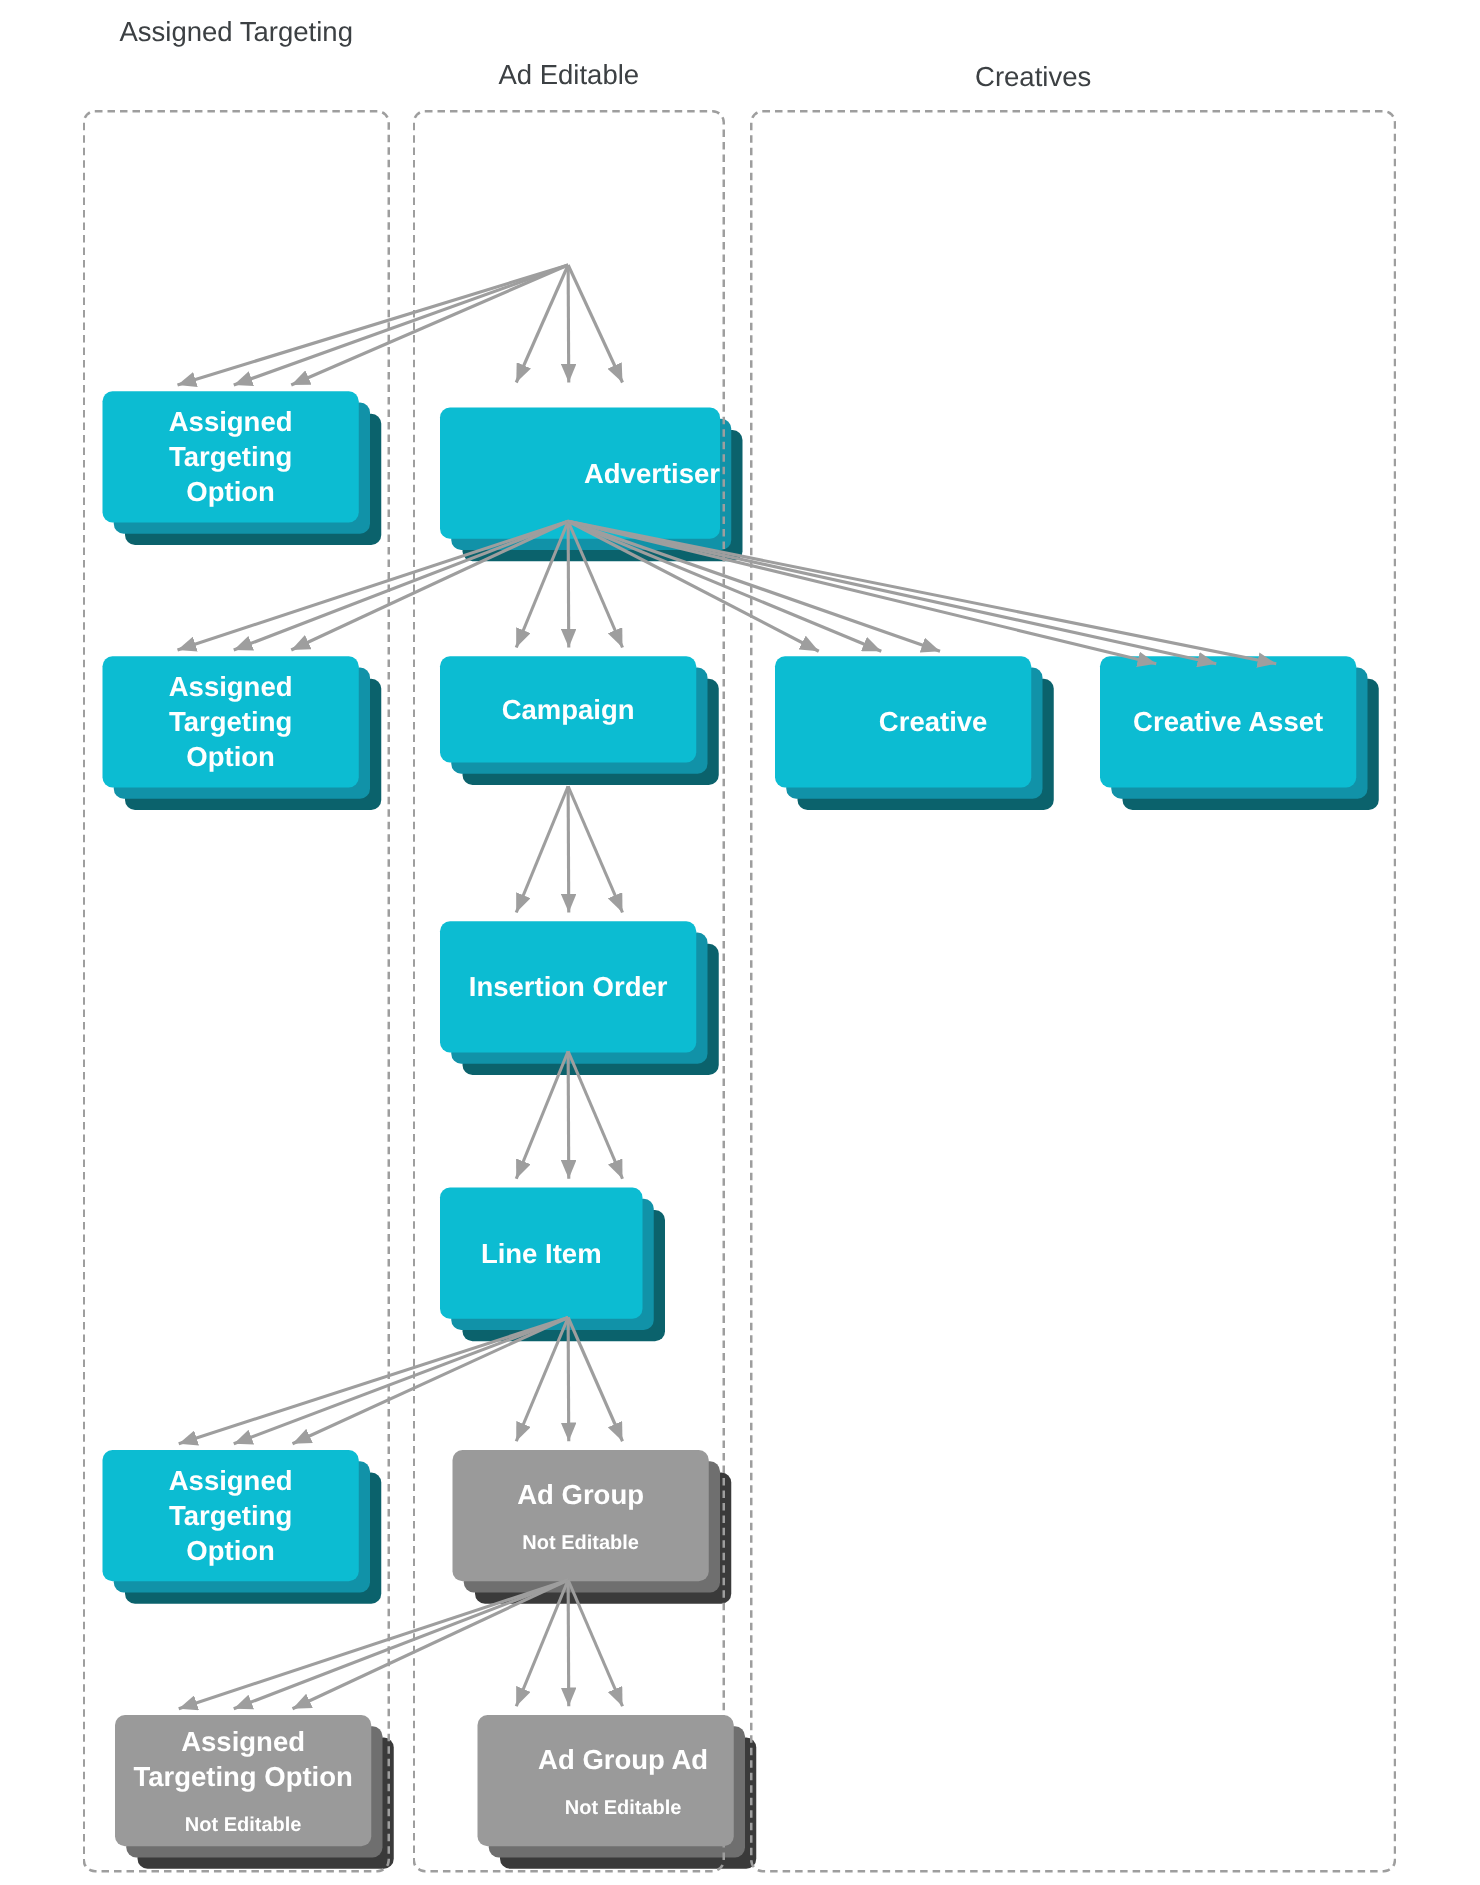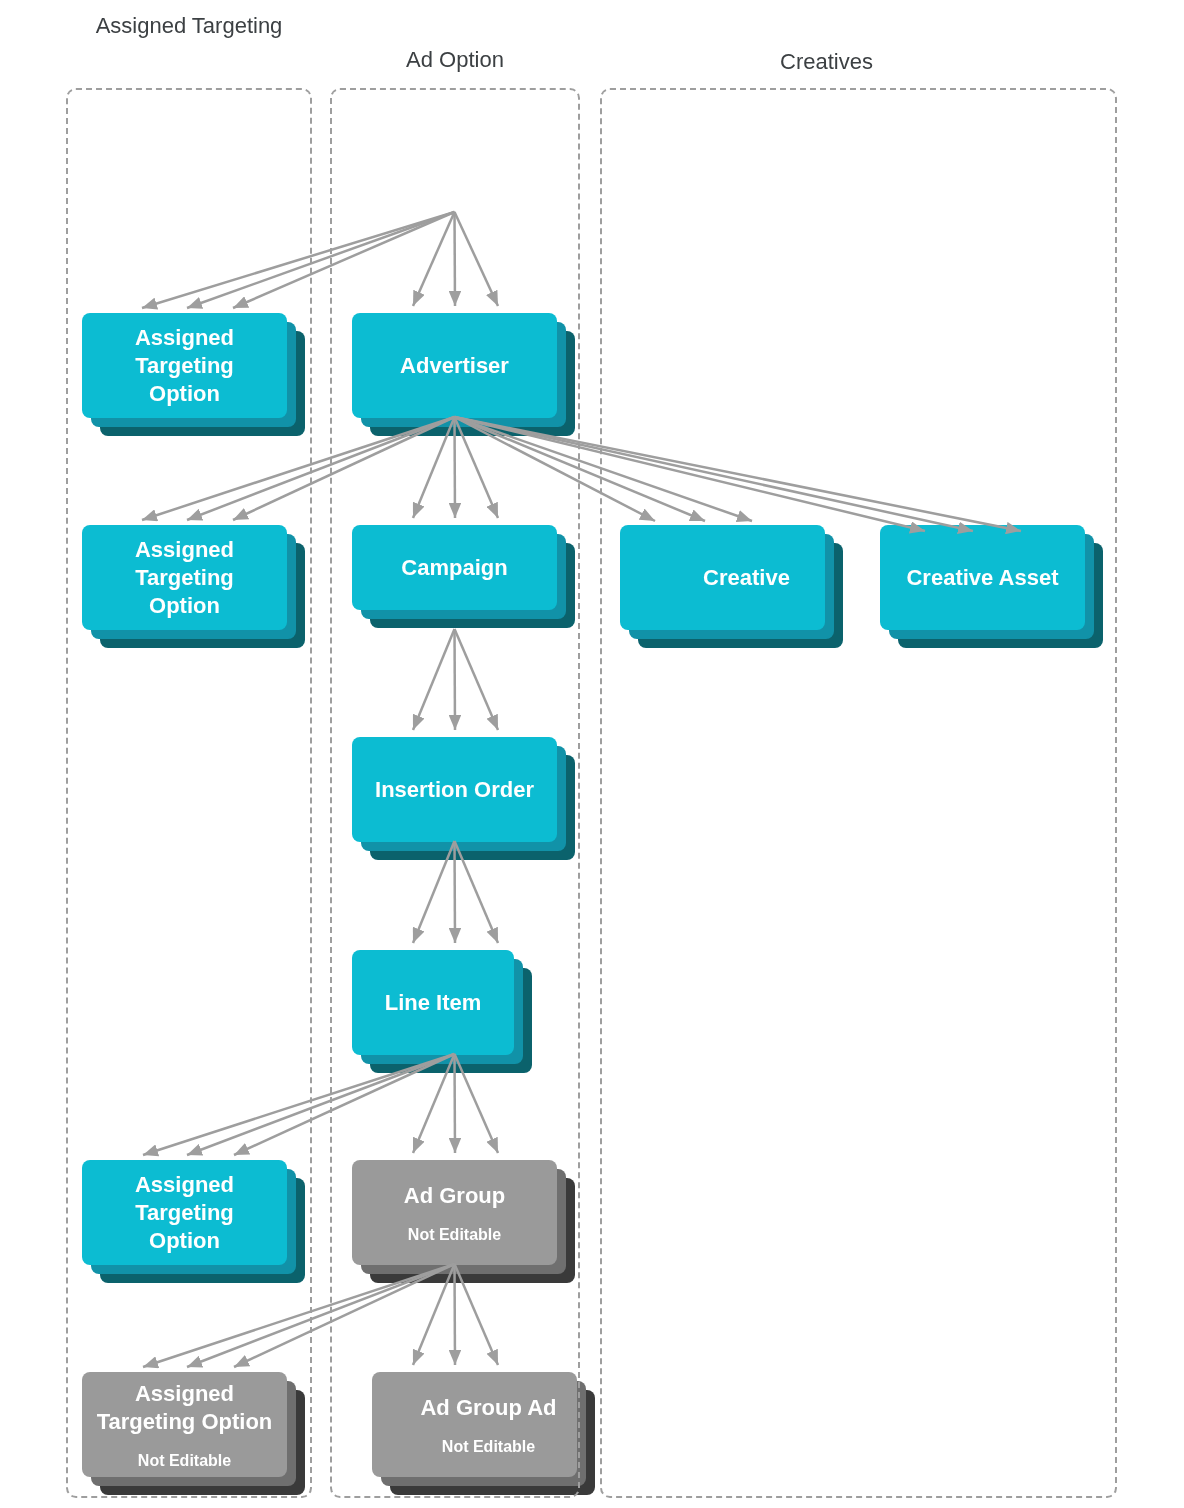--- a/index.html
+++ b/index.html
@@ -33,21 +33,21 @@
     display: flex;
     flex-direction: column;
     align-items: center;
     justify-content: center;
     text-align: center;
     color: #ffffff;
     font-weight: bold;
     box-sizing: border-box;
   }
   .node.teal { background: var(--teal, #0cbcd2); }
-  .node.gray { background: var(--gray, #9a9a9a); }
+  .node.gray { background: var(--gray, #9a9a9a); margin-left: 10px; }
   .node.stacked::after {
     content: "";
     position: absolute;
     left: 9px; top: 9px;
     width: 100%; height: 100%;
     border-radius: 8px;
     z-index: -1;
   }
   .node.stacked::before {
     content: "";
@@ -77,35 +77,35 @@
     z-index: 5;
     pointer-events: none;
   }
 </style>
 </head>
 <body>
 
 <div class="canvas">
 
   <div class="col-header" id="h-assigned_targeting" style="left: 66px; top: 6px; width: 246px;">Assigned Targeting</div>
-  <div class="col-header" id="h-ad_serving" style="left: 330px; top: 40px; width: 250px;">Ad Option</div>
+  <div class="col-header" id="h-ad_serving" style="left: 330px; top: 40px; width: 250px;">Ad Editable</div>
   <div class="col-header" id="h-creatives" style="left: 568px; top: 42px; width: 517px;">Creatives</div>
 
   <div class="col-border" id="c-assigned_targeting" style="left: 66px; top: 88px; width: 246px; height: 1410px;"></div>
   <div class="col-border" id="c-ad_serving" style="left: 330px; top: 88px; width: 250px; height: 1410px;"></div>
   <div class="col-border" id="c-creatives" style="left: 600px; top: 88px; width: 517px; height: 1410px;"></div>
 
 
   <div class="node teal stacked" id="n-ato_partner" style="left: 82px; top: 313px; width: 205px; height: 105px;">
     <div class="node-label">Assigned
 Targeting
 Option</div>
   </div>
 
-  <div class="node teal stacked" id="n-advertiser" style="left: 352px; top: 313px; width: 205px; height: 105px;">
+  <div class="node teal stacked" id="n-advertiser" style="left: 352px; top: 326px; width: 224px; height: 105px; align-items: flex-end;">
     <div class="node-label">Advertiser</div>
   </div>
 
   <div class="node teal stacked" id="n-ato_advertiser" style="left: 82px; top: 525px; width: 205px; height: 105px;">
     <div class="node-label">Assigned
 Targeting
 Option</div>
   </div>
 
   <div class="node teal stacked" id="n-campaign" style="left: 352px; top: 525px; width: 205px; height: 85px;">

